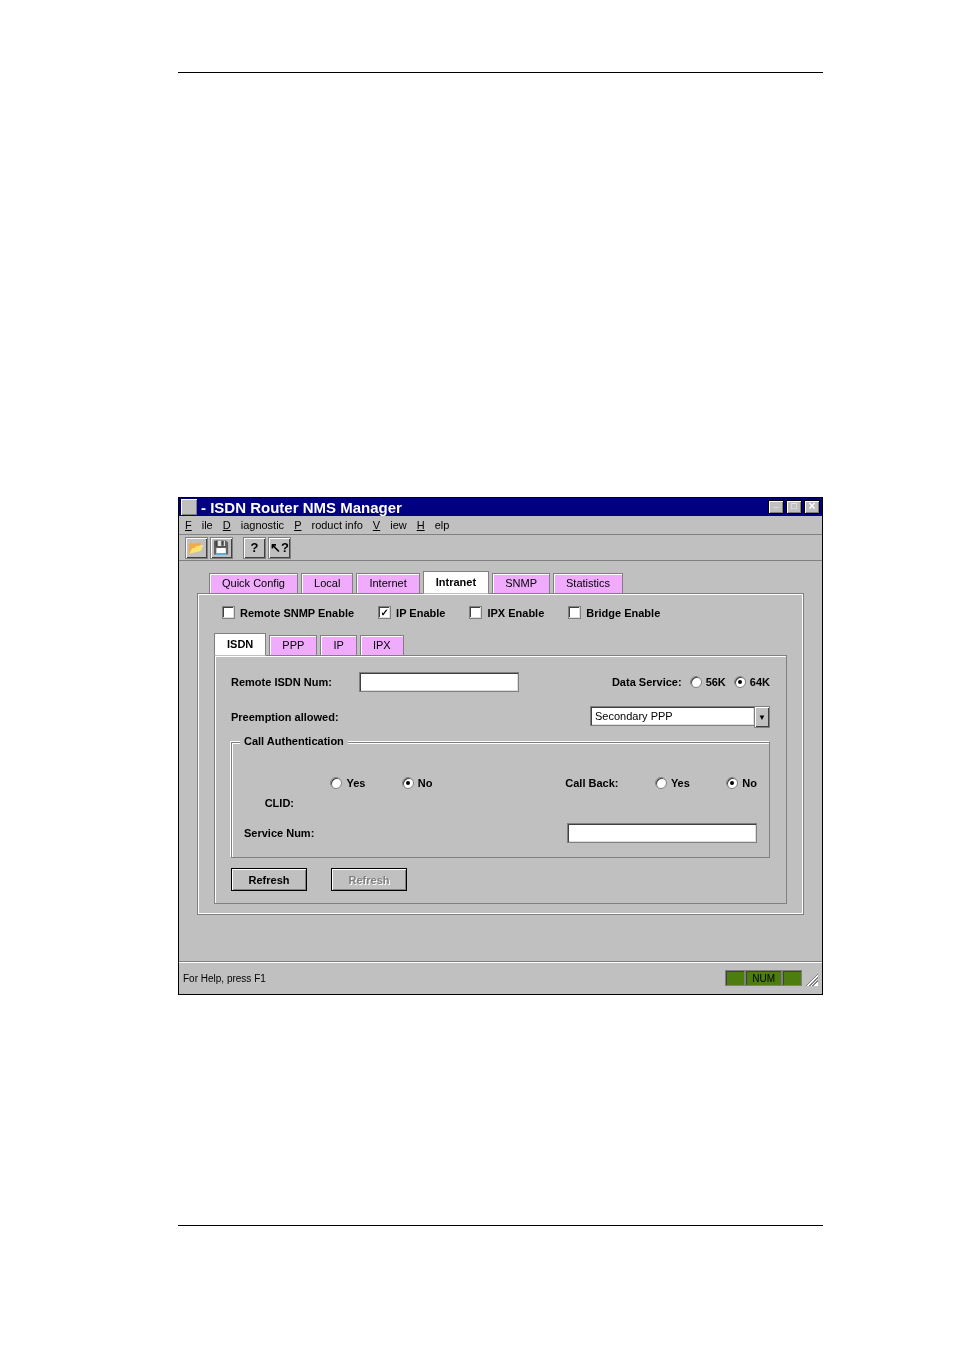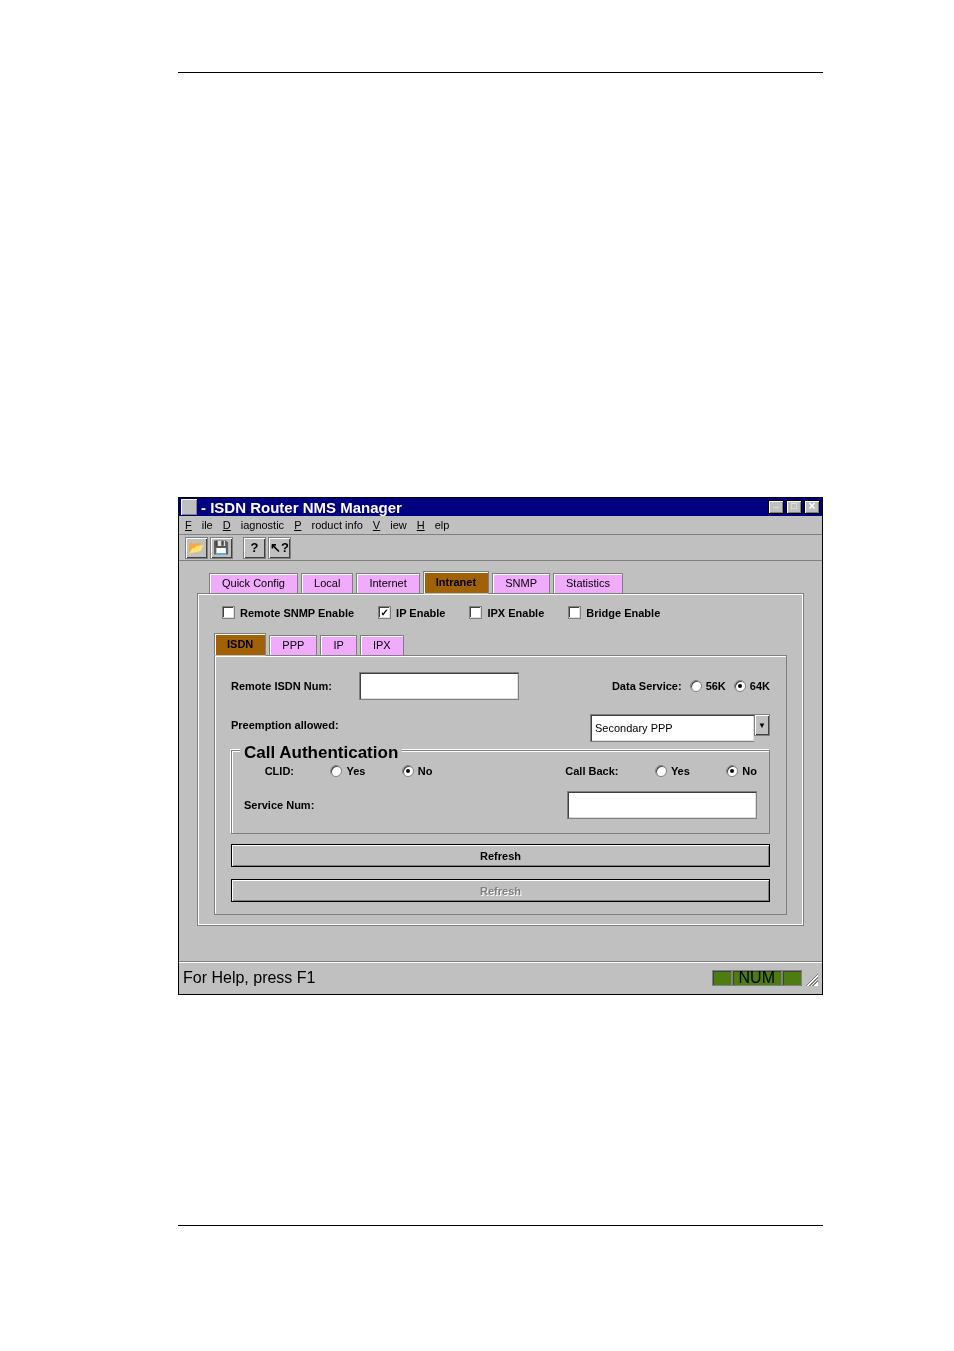--- a/index.html
+++ b/index.html
@@ -104,21 +104,21 @@
     border:1px solid #808080;
     border-bottom:none;
     box-shadow: inset 1px 1px 0 #fff;
     font-size:11px;
     position:relative;
     top:1px;
     cursor:default;
   }
   .tab.active {
     font-weight:bold;
-    background:#a16207;
+    background:#ffffff;
     z-index:2;
     top:0;
     padding-top:4px;
     padding-bottom:5px;
     border-bottom:1px solid #c0c0c0;
   }
 
   .panel {
     border:1px solid #808080;
     box-shadow: inset 1px 1px 0 #fff, inset -1px -1px 0 #fff;
@@ -154,21 +154,21 @@
   .form-row {
     display:flex;
     align-items:center;
     margin-bottom: 14px;
     font-size:11px;
     gap:8px;
     justify-content:space-between;
   }
   .lbl-bold { font-weight:bold; }
   .textin {
-    height:28px;
+    height:20px;
     background:#fff;
     border:1px solid #808080;
     box-shadow: inset 1px 1px 0 #404040, inset -1px -1px 0 #dfdfdf;
     padding:1px 4px;
     font-size:11px;
   }
   .dropdown {
     height:22px;
     display:flex;
     width:180px;
@@ -197,42 +197,42 @@
   .groupbox {
     border:1px solid #808080;
     box-shadow: 1px 1px 0 #fff inset, -1px -1px 0 #fff;
     padding: 14px 12px 10px 12px;
     margin-top: 6px;
     position:relative;
   }
   .groupbox .legend {
     position:absolute; top:-8px; left:8px;
     background:#c0c0c0; padding:0 4px;
-    font-weight:bold; font-size:17px;
-  }
-
-  .btnrow { display:flex; justify-content:flex-start; gap:12px; margin-top:10px;flex-direction:column; }
+    font-weight:bold; font-size:11px;
+  }
+
+  .btnrow { display:flex; justify-content:flex-start; gap:24px; margin-top:10px; }
   .btn {
     min-width:76px; height:23px;
     background:#c0c0c0;
     border:1px solid #000;
     box-shadow: inset 1px 1px 0 #fff, inset -1px -1px 0 #808080;
     font-size:11px; font-weight:bold;
     padding: 0 10px;
   }
   .btn.disabled { color:#808080; text-shadow:1px 1px 0 #fff; }
 
   .statusbar {
     height:20px;
     background:#c0c0c0;
     border-top:1px solid #808080;
     box-shadow: inset 0 1px 0 #fff;
     display:flex;
     align-items:center;
-    font-size:16px;
+    font-size:10px;
     padding: 16px 4px;
   }
   .statusbar .cell {
     border:1px solid #808080;
     box-shadow: inset 1px 1px 0 #404040;
     height:16px; padding:0 6px;
     display:flex; align-items:center;
     background:#4d7c0f;
   }
   .statusbar .main { flex:1; border:none; box-shadow:none; }
@@ -345,21 +345,21 @@
           <div class="dropdown">
             <input class="textin" value="Secondary PPP" style="">
             <div class="ddbtn">▼</div>
           </div>
         </div>
 
         <div class="groupbox">
           <span class="legend">Call Authentication</span>
 
           <div class="form-row" style="gap:14px;">
-            <span class="lbl-bold" style="width:50px; text-align:right;">CLID:</span>
+            <span class="lbl-bold" style="width:50px; text-align:right;margin-top:40px;">CLID:</span>
             <div class="radio">
               <span class="rcircle"></span>
               <span>Yes</span>
             </div>
             <div class="radio">
               <span class="rcircle sel"></span>
               <span>No</span>
             </div>
             <span style="width:60px;"></span>
             <span class="lbl-bold">Call Back:</span>

